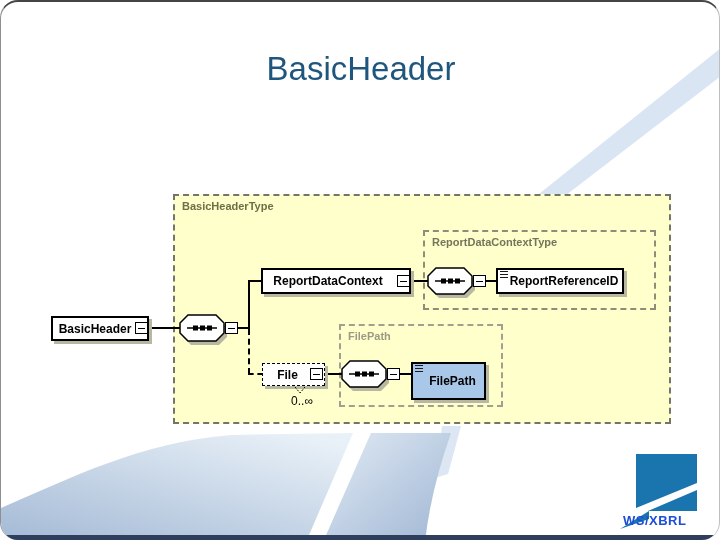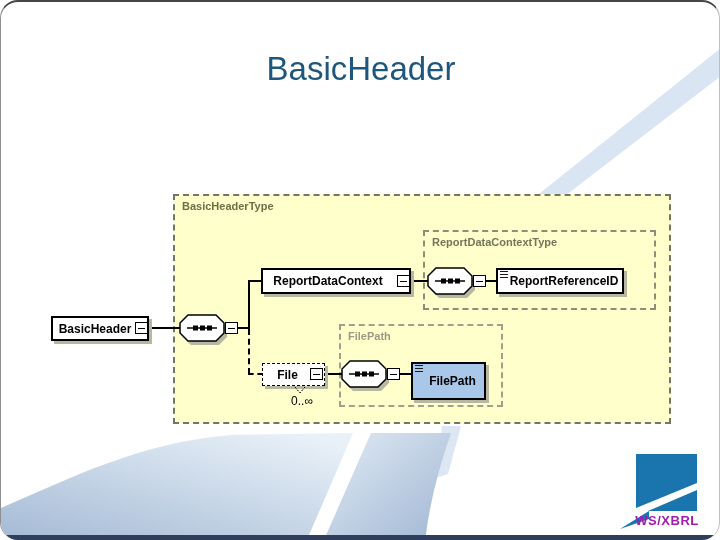--- a/index.html
+++ b/index.html
@@ -47,22 +47,22 @@
   
   .svg-abs{position:absolute;}
   .bottom-bar{position:absolute;left:0;top:533px;width:720px;height:7px;background:#2f3e5c;}
   
   .cen-box{position:absolute;left:635px;top:452px;width:61px;height:57px;background:#1a74ae;}
   .cen-text{
     position:absolute;left:637px;top:449px;width:58px;text-align:center;
     color:#fff;font-size:30px;font-weight:bold;letter-spacing:-2px;
   }
   .cen-sub{
-    position:absolute;left:622px;top:511px;width:88px;text-align:center;
-    color:#a21caf;font-size:13px;font-weight:bold;letter-spacing:0.5px;
+    position:absolute;left:622px;top:511px;width:88px;text-align:left;
+    color:#1d4ed8;font-size:13px;font-weight:bold;letter-spacing:0.5px;
   }
 </style>
 </head>
 <body>
 
 <div class="slide">
 
   <svg class="svg-abs" style="left:0;top:0;width:720px;height:200px;z-index:1;" viewBox="0 0 720 200">
     <polygon points="720,46 720,74 556,200 528,200" fill="#d9e5f2"></polygon>
   </svg>

